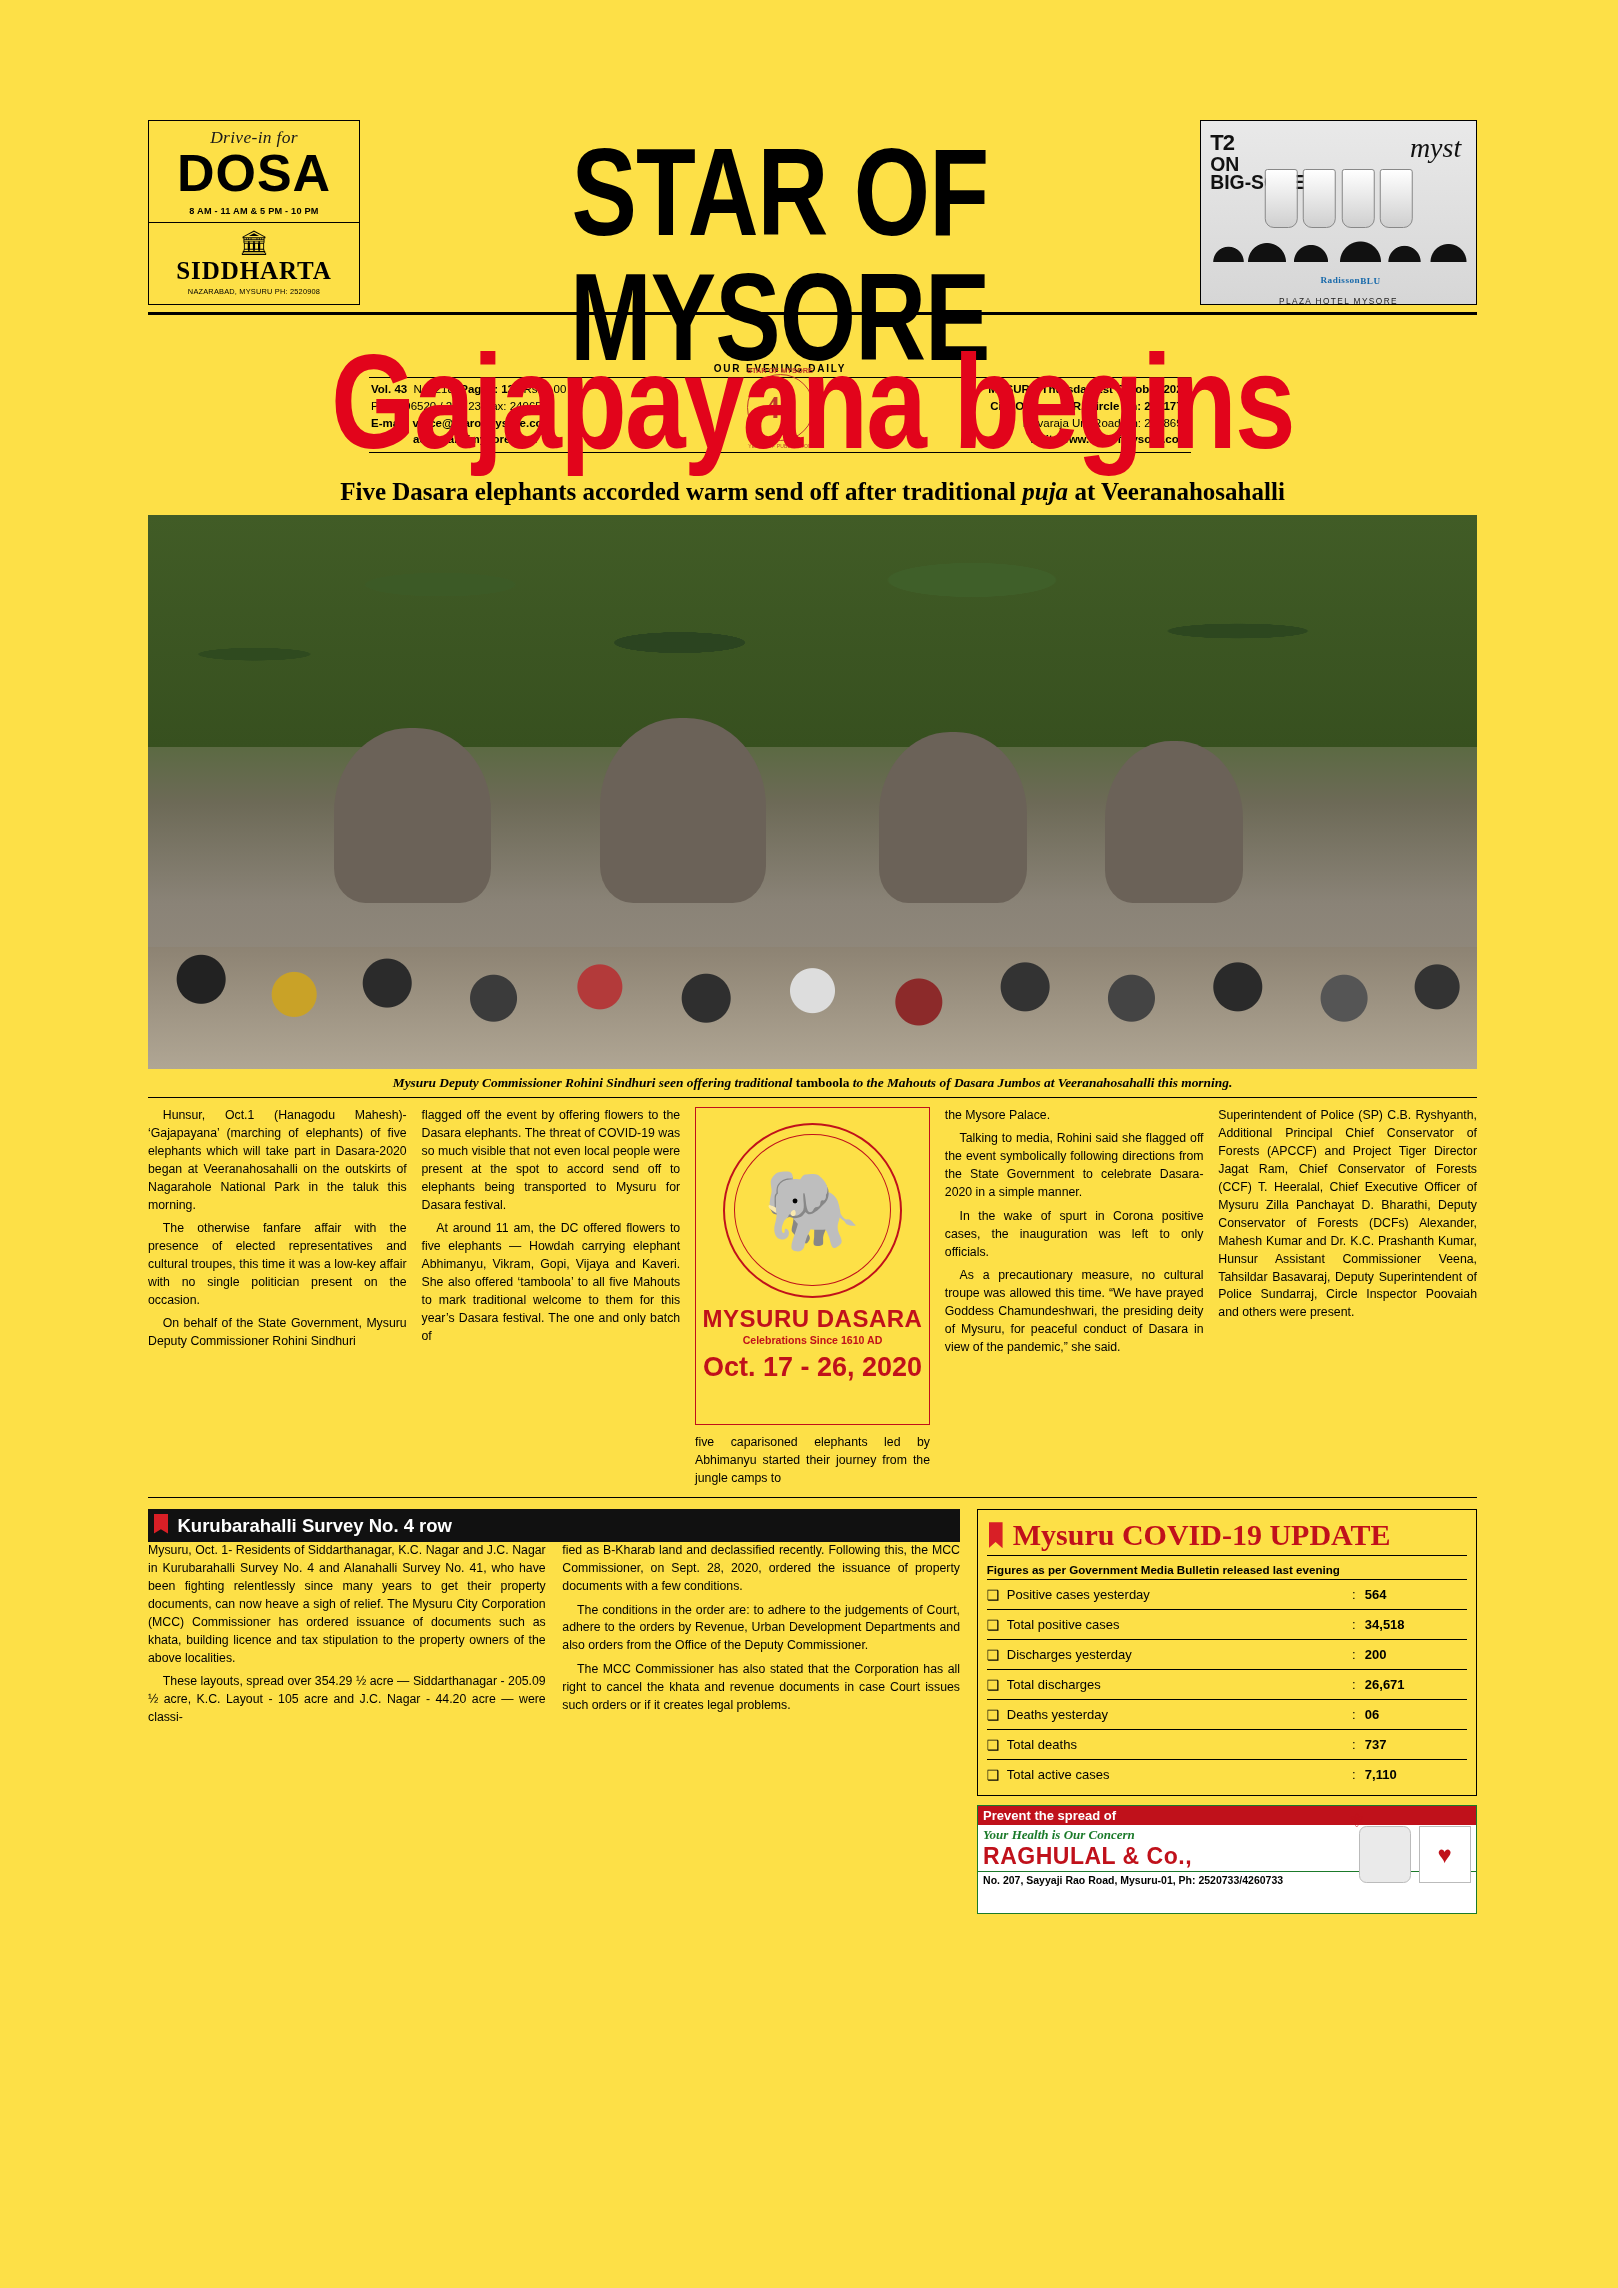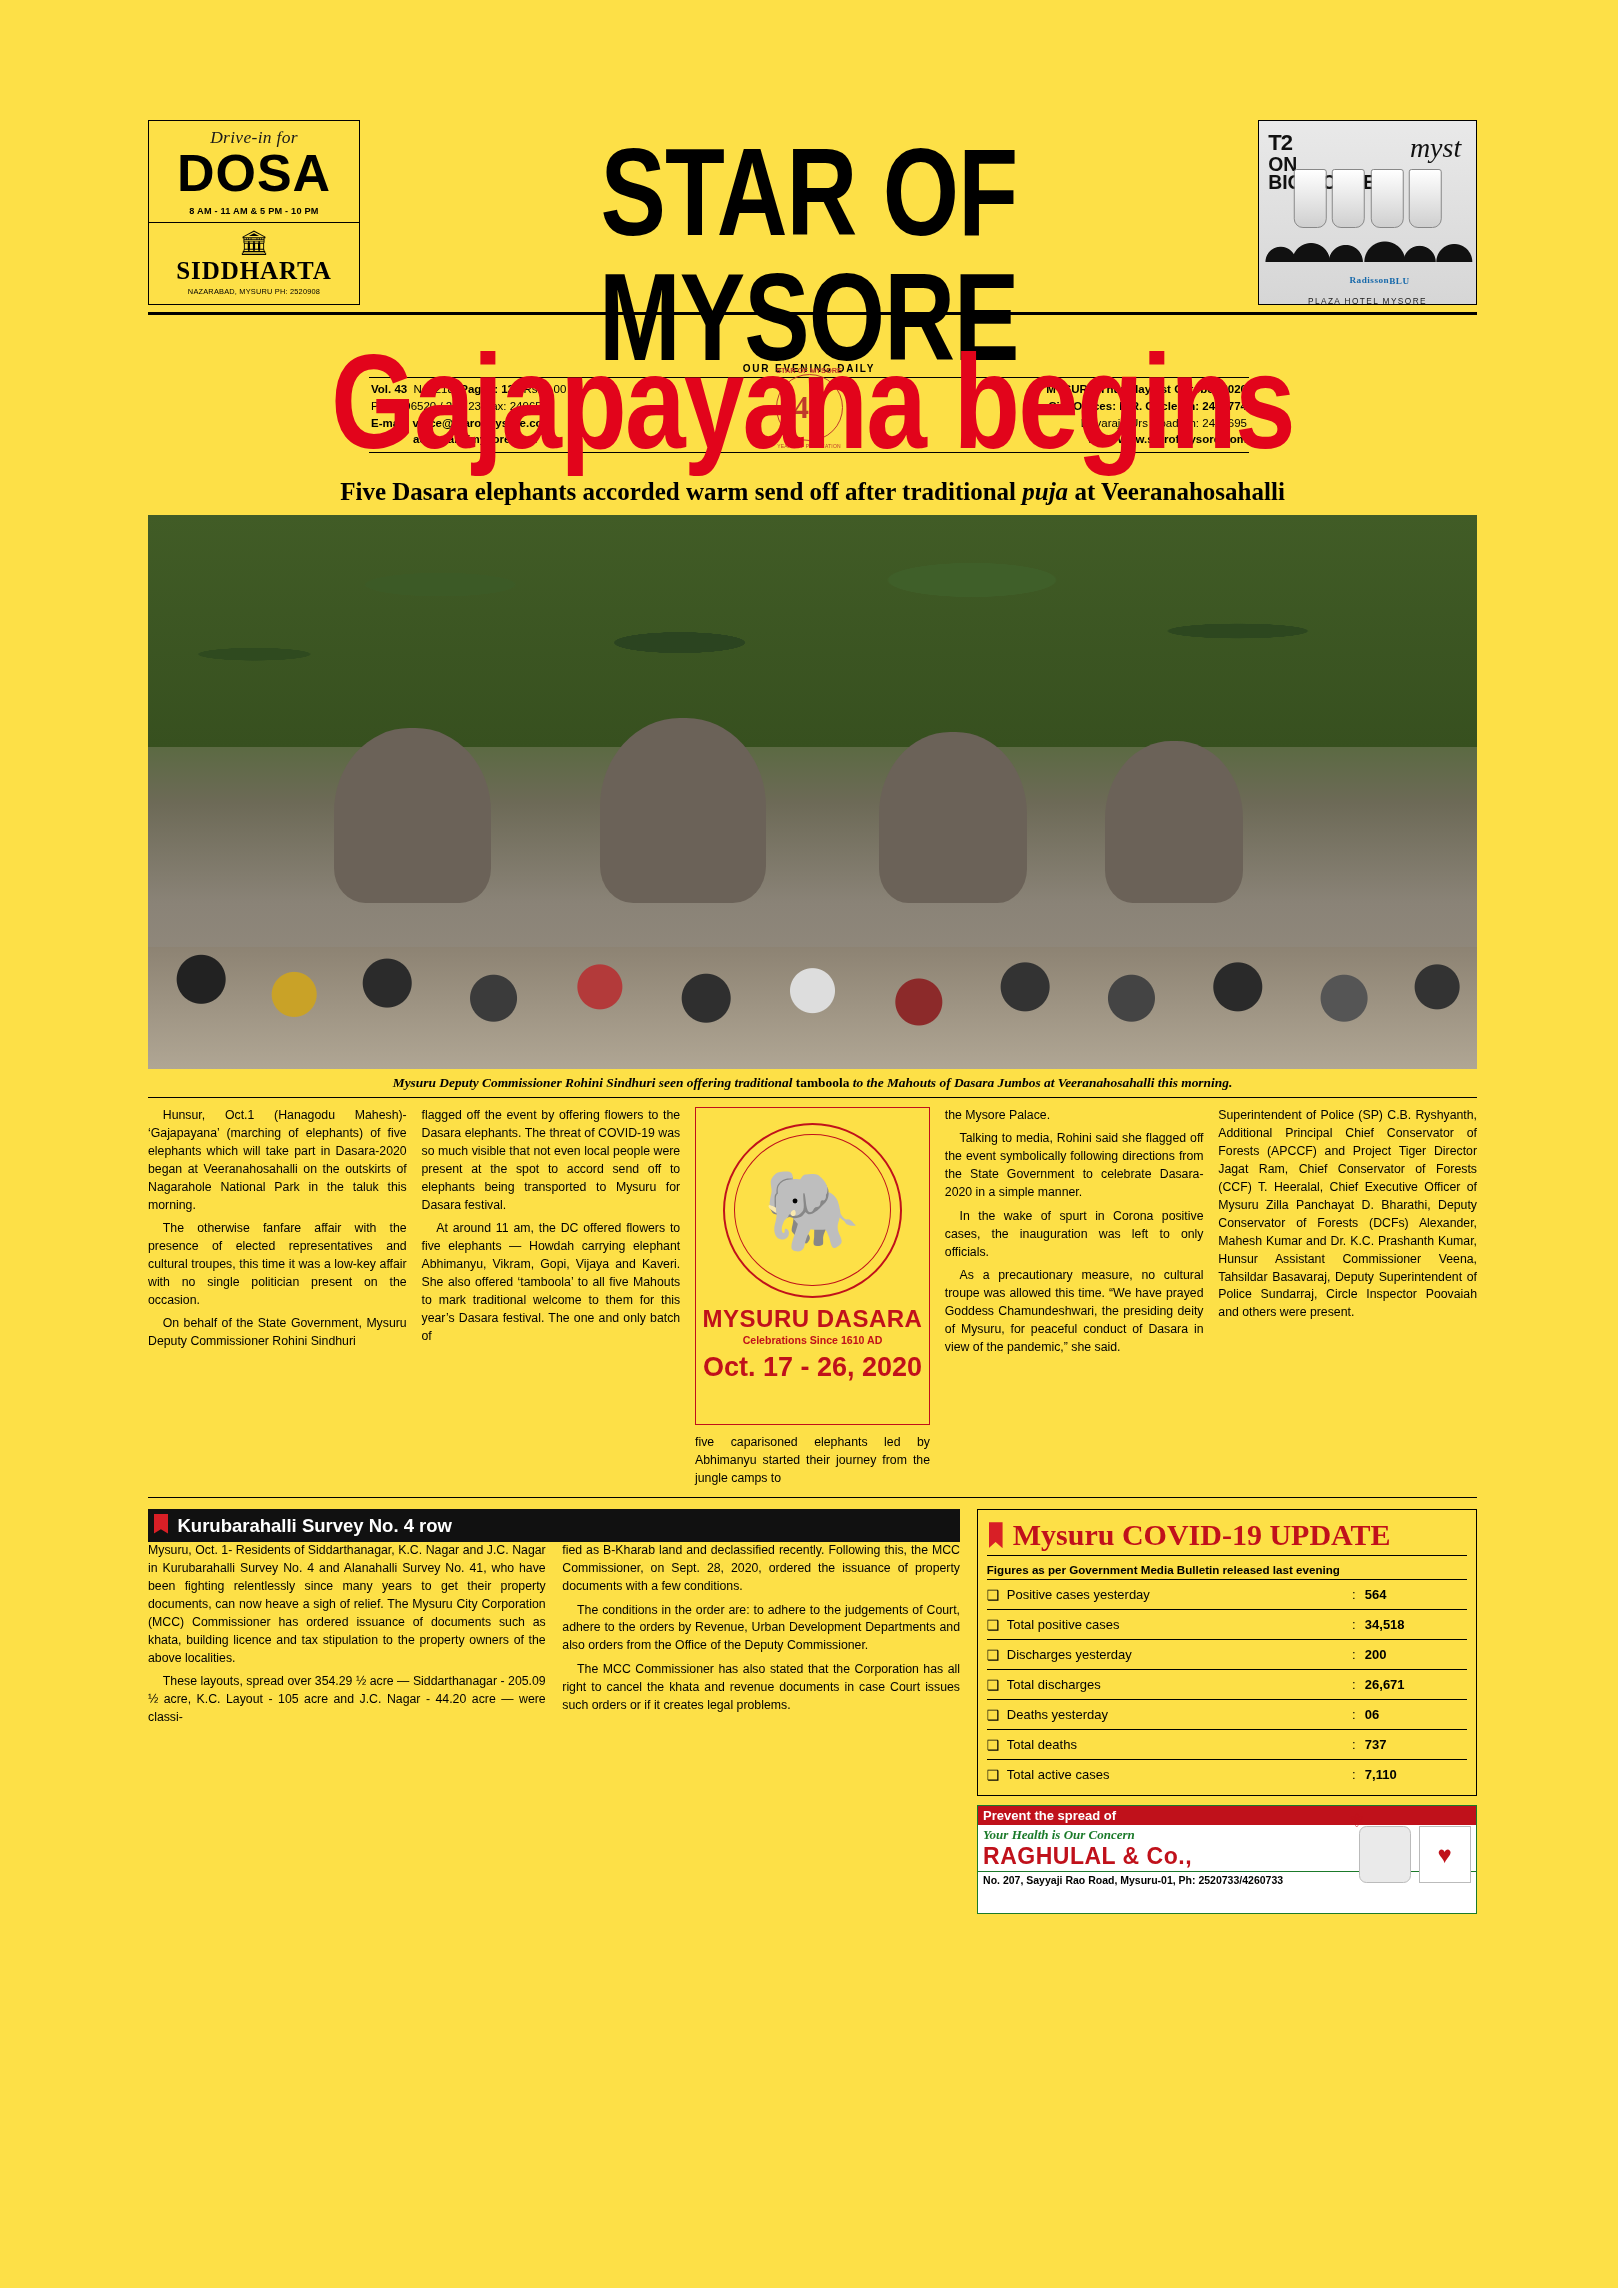--- a/index.html
+++ b/index.html
@@ -187,21 +187,21 @@
     position: absolute;
     bottom: -3.7px;
     left: 0; right: 0;
     text-align: center;
     font-size: 5px;
     color: #c0392b;
     letter-spacing: 0.2px;
   }
 
   .ad-right {
-    width: 219px;
+    width: 277px;
     border: 0.9px solid #000;
     box-sizing: border-box;
     position: relative;
     overflow: hidden;
     background: linear-gradient(#e9e9e9, #d6d6d6);
   }
   .ad-right .t2 {
     position: absolute;
     top: 7.4px; left: 9.2px;
     font-weight: bold;

